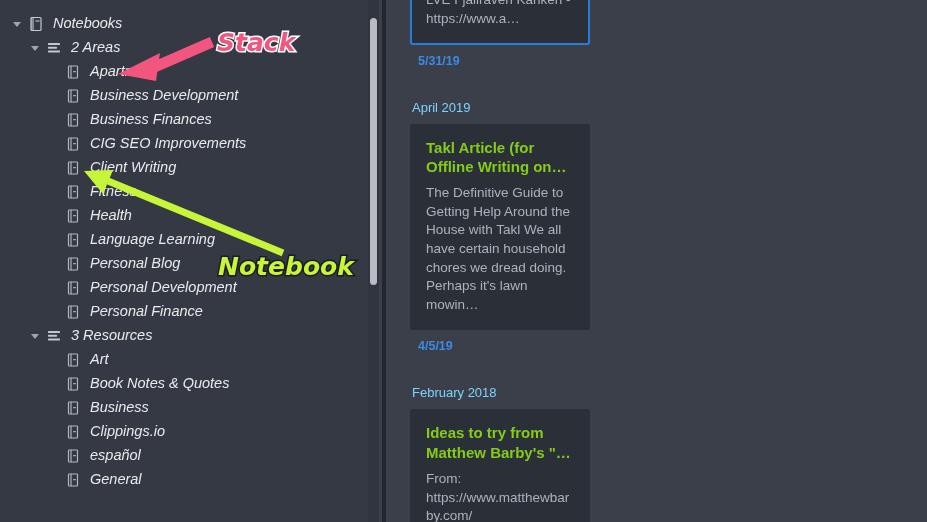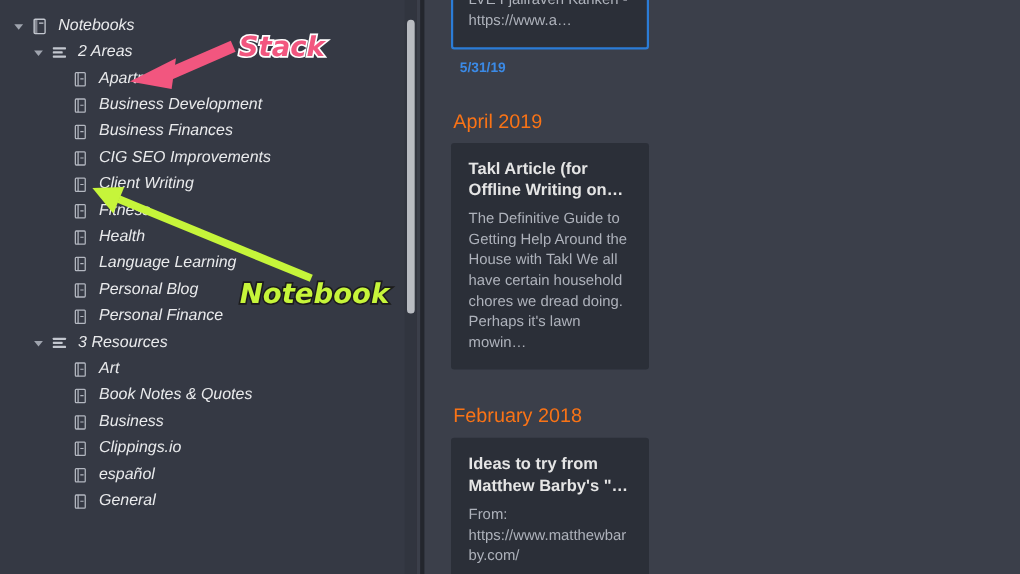--- a/index.html
+++ b/index.html
@@ -140,43 +140,43 @@
     border-radius: 3px;
     padding: 14px 16px 16px 16px;
     position: relative;
   }
   .card.selected {
     border: 2px solid #2b7cd6;
     padding: 12px 14px 14px 14px;
   }
 
   .card-title {
-    color: #e5e5e5;
+    color: #84cc16;
     font-size: 15px;
     font-weight: bold;
     line-height: 1.32;
     margin-bottom: 7px;
   }
   .card-snippet {
     color: #aeb2bb;
     font-size: 13.5px;
     line-height: 1.38;
     word-break: break-word;
   }
 
   .date {
     color: #3b8ae6;
     font-size: 12.5px;
     font-weight: bold;
     margin: 9px 0 0 8px;
   }
 
   .month {
-    color: #f97316;
-    font-size: 18px;
+    color: #7dd3fc;
+    font-size: 13px;
     margin: 32px 0 9px 2px;
   }
 
   
   .clip-top {
     margin-top: -60px;
   }
 
   
   .overlay {
@@ -320,20 +320,30 @@
         </div>
         <div class="row notebook">
           <span>
             <svg class="icn" width="16" height="16" viewBox="0 0 16 16">
               <rect x="3.5" y="2" width="9" height="12" rx="0.8" fill="none" stroke="#b3b7c0" stroke-width="1.15"></rect>
               <line x1="6" y1="2" x2="6" y2="14" stroke="#b3b7c0" stroke-width="1.15"></line>
               <line x1="8" y1="7.7" x2="11" y2="7.7" stroke="#b3b7c0" stroke-width="1"></line>
             </svg>
           </span>
           <span class="label">Personal Blog</span>
+        </div>
+        <div class="row notebook">
+          <span>
+            <svg class="icn" width="16" height="16" viewBox="0 0 16 16">
+              <rect x="3.5" y="2" width="9" height="12" rx="0.8" fill="none" stroke="#b3b7c0" stroke-width="1.15"></rect>
+              <line x1="6" y1="2" x2="6" y2="14" stroke="#b3b7c0" stroke-width="1.15"></line>
+              <line x1="8" y1="7.7" x2="11" y2="7.7" stroke="#b3b7c0" stroke-width="1"></line>
+            </svg>
+          </span>
+          <span class="label">Personal Development</span>
         </div>
         <div class="row notebook">
           <span>
             <svg class="icn" width="16" height="16" viewBox="0 0 16 16">
               <rect x="3.5" y="2" width="9" height="12" rx="0.8" fill="none" stroke="#b3b7c0" stroke-width="1.15"></rect>
               <line x1="6" y1="2" x2="6" y2="14" stroke="#b3b7c0" stroke-width="1.15"></line>
               <line x1="8" y1="7.7" x2="11" y2="7.7" stroke="#b3b7c0" stroke-width="1"></line>
             </svg>
           </span>
           <span class="label">Personal Finance</span>
@@ -421,20 +431,21 @@
   <div class="notelist" id="notelist">
       <div class="card selected clip-top">
         <div class="card-snippet">Face-Unisex-Vault-Backpack/dp/B00OSE8LVE Fjallraven Kanken - https://www.a…</div>
       </div>
       <div class="date">5/31/19</div>
       <div class="month">April 2019</div>
       <div class="card">
         <div class="card-title">Takl Article (for Offline Writing on…</div>
         <div class="card-snippet">The Definitive Guide to Getting Help Around the House with Takl We all have certain household chores we dread doing. Perhaps it's lawn mowin…</div>
       </div>
+      <div class="date">4/5/19</div>
       <div class="month">February 2018</div>
       <div class="card">
         <div class="card-title">Ideas to try from Matthew Barby's "…</div>
         <div class="card-snippet">From: https://www.matthewbarby.com/</div>
       </div>
     </div>
 
   <div class="overlay">
     <svg width="927" height="522">
 

